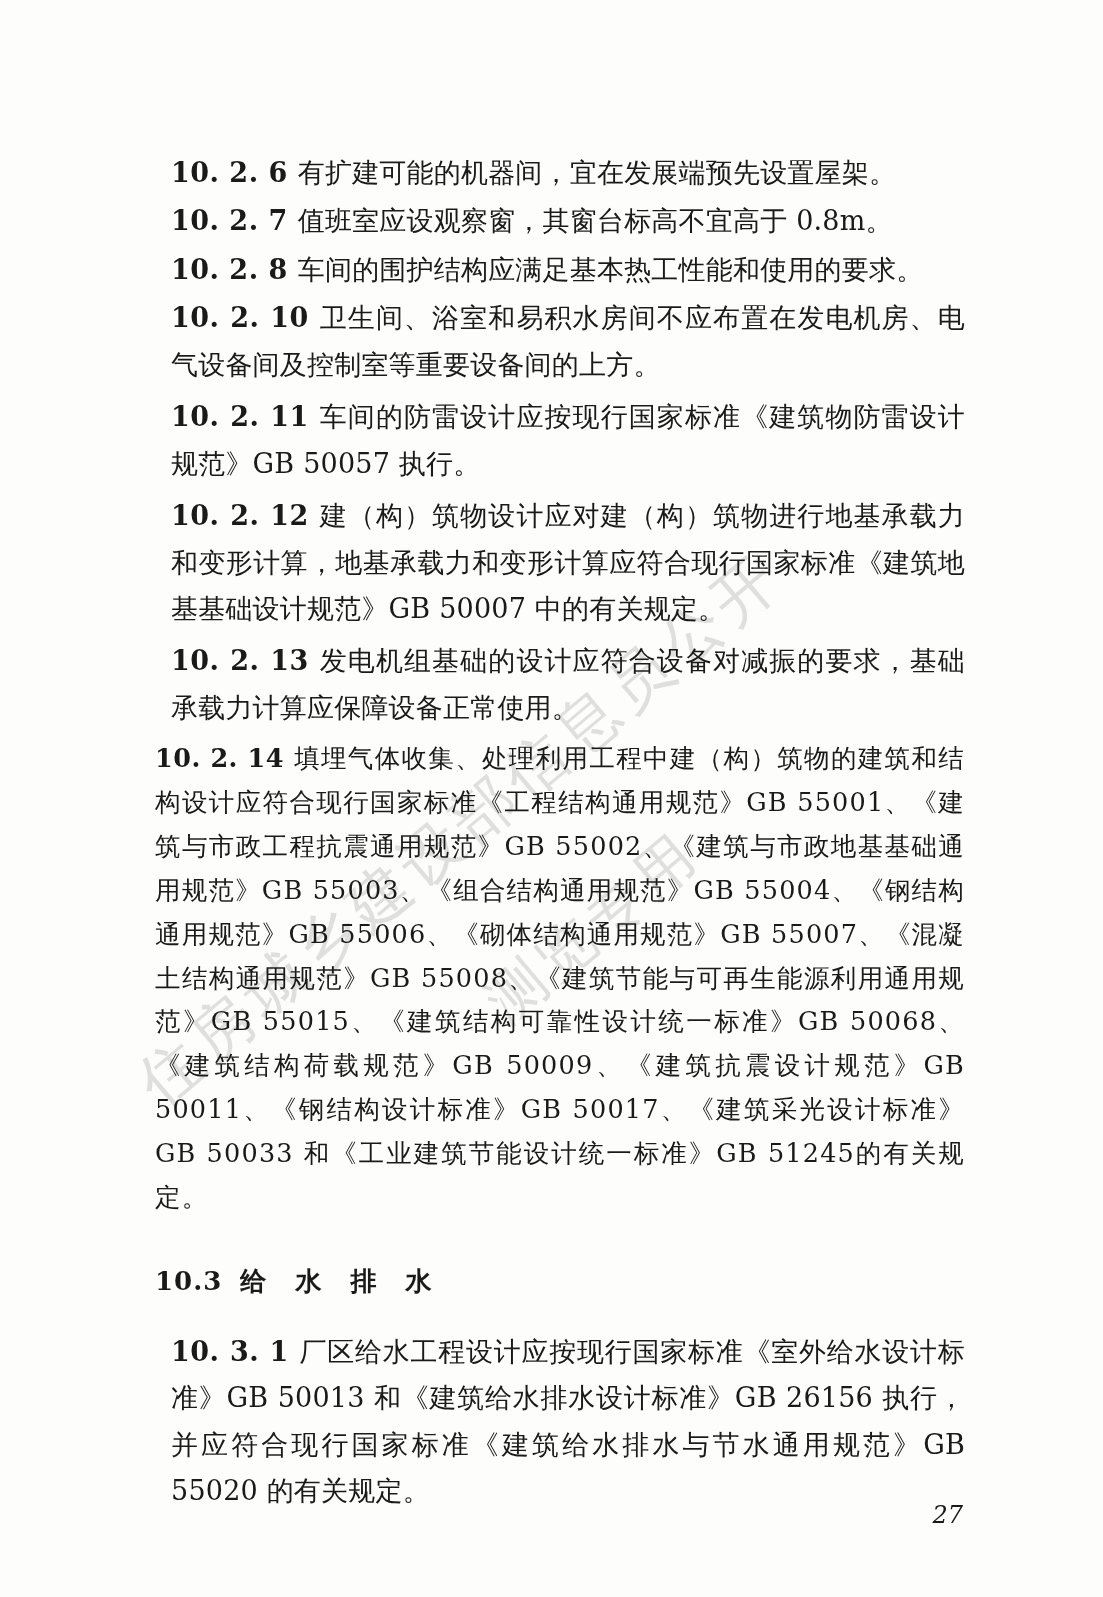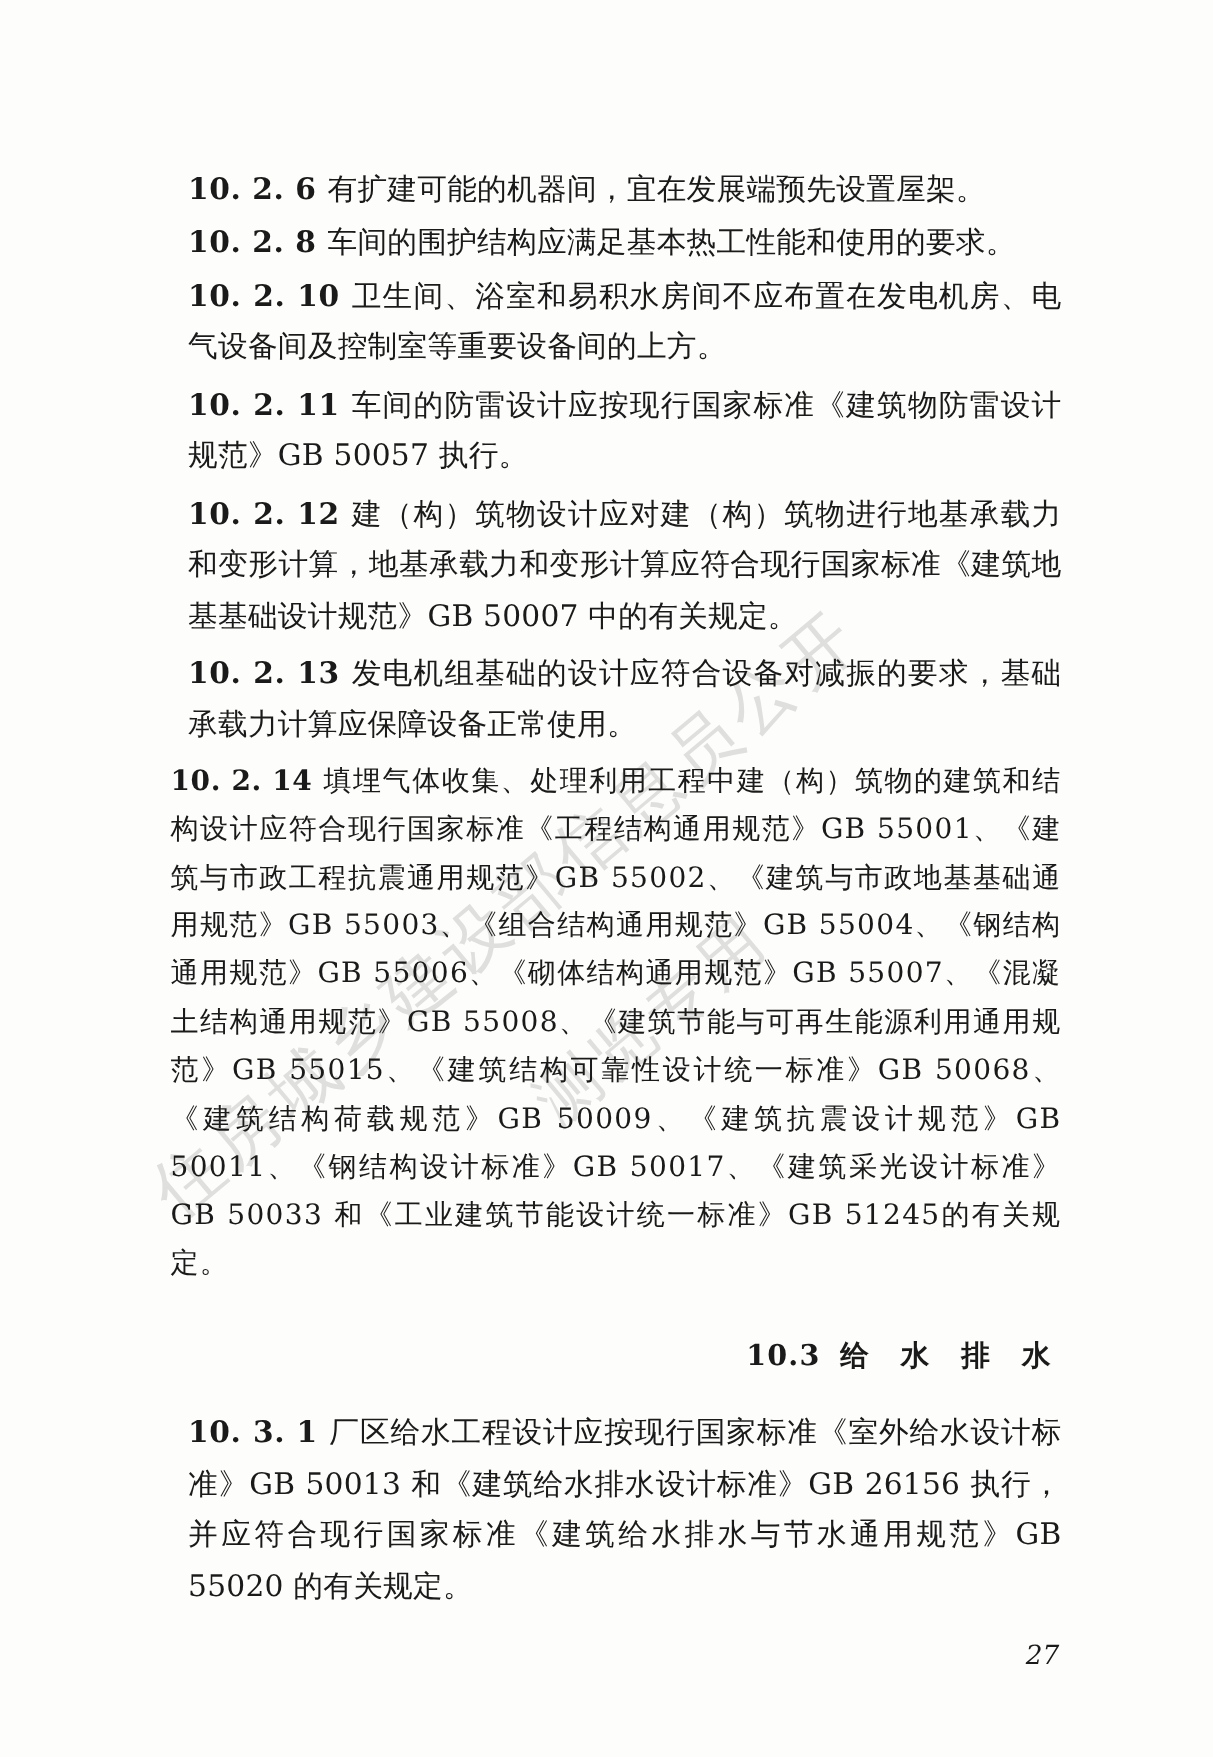--- a/index.html
+++ b/index.html
@@ -74,21 +74,21 @@
     font-family: "DejaVu Serif", "Liberation Serif", serif;
     letter-spacing: 0.5px;
     margin-right: 10px;
   }
 
   .para.tight {
     margin-bottom: 2px;
   }
 
   .section-head {
-    text-align: right;
+    text-align: left;
     font-size: 26px;
     font-weight: bold;
     margin: 44px 0 30px 0;
     letter-spacing: 3px;
   }
   .section-head .sec-num {
     margin-right: 18px;
     letter-spacing: 1px;
   }
   .section-head .sec-title {
@@ -104,21 +104,21 @@
   }
 
   
   .spread {
     letter-spacing: 1.2px;
   }
 
   .page-number {
     position: absolute;
     right: 140px;
-    bottom: 78px;
+    bottom: 68px;
     font-style: italic;
     font-size: 24px;
     z-index: 10;
   }
 </style>
 </head>
 <body>
 
 <div class="page">
 
@@ -126,20 +126,23 @@
     <div class="wm-text wm-1">住房城乡建设部信息员公开</div>
     <div class="wm-text wm-2">测览专用</div>
   </div>
 
   <div class="content">
 
     <p class="para tight">
       <span class="num">10. 2. 6</span><span>有扩建可能的机器间，宜在发展端预先设置屋架。</span>
     </p>
 
+    <p class="para tight">
+      <span class="num">10. 2. 7</span><span>值班室应设观察窗，其窗台标高不宜高于 0.8m。</span>
+    </p>
 
     <p class="para tight">
       <span class="num">10. 2. 8</span><span>车间的围护结构应满足基本热工性能和使用的要求。</span>
     </p>
 
 
     <p class="para">
       <span class="num">10. 2. 10</span><span>卫生间、浴室和易积水房间不应布置在发电机房、电气设备间及控制室等重要设备间的上方。</span>
     </p>
 

